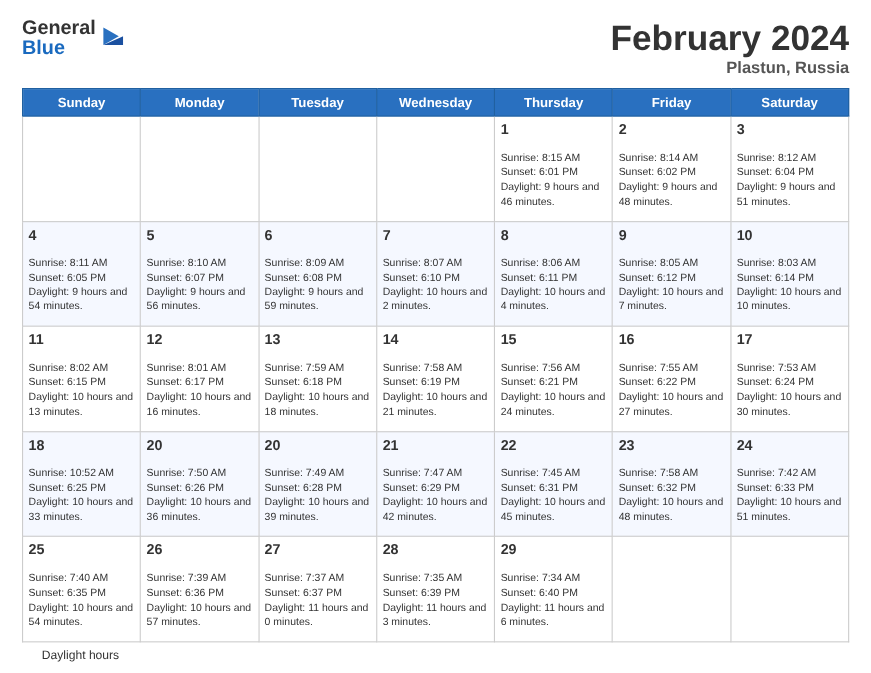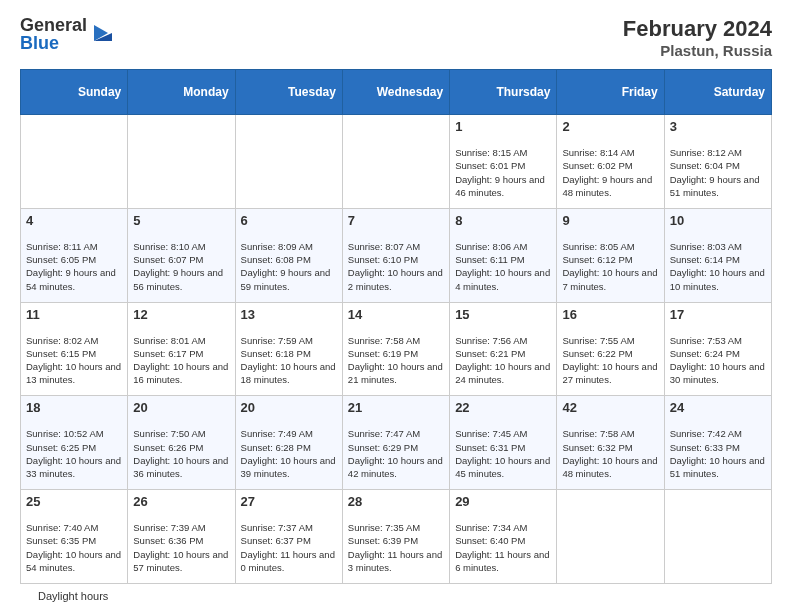--- a/index.html
+++ b/index.html
@@ -44,41 +44,41 @@
     }
     .logo-icon {
       width: 22px;
       height: 22px;
       margin-left: 3px;
     }
     .title-block {
       text-align: right;
     }
     .calendar-title {
-      font-size: 22px;
+      font-size: 32px;
       font-weight: bold;
       color: #333;
     }
     .calendar-subtitle {
       font-size: 15px;
       color: #555;
       font-weight: bold;
     }
     .calendar-table {
       width: 100%;
       border-collapse: collapse;
       flex: 1;
     }
     .calendar-table th {
       background: #2970c0;
       color: white;
       font-size: 12px;
       font-weight: bold;
-      padding: 15px 6px;
-      text-align: right;
+      padding: 5px 6px;
+      text-align: center;
       border: 1px solid #2060a0;
     }
     .calendar-table td {
       border: 1px solid #ccc;
       vertical-align: top;
       padding: 4px 5px;
       font-size: 10px;
       color: #333;
       width: calc(100% / 7);
       height: 78px;
@@ -309,21 +309,21 @@
 and 42 minutes.</div>
           </td>
           <td>
             <span class="cell-day">22</span>
             <div class="cell-info">Sunrise: 7:45 AM
 Sunset: 6:31 PM
 Daylight: 10 hours
 and 45 minutes.</div>
           </td>
           <td>
-            <span class="cell-day">42</span>
+            <span class="cell-day">23</span>
             <div class="cell-info">Sunrise: 7:58 AM
 Sunset: 6:32 PM
 Daylight: 10 hours
 and 48 minutes.</div>
           </td>
           <td>
             <span class="cell-day">24</span>
             <div class="cell-info">Sunrise: 7:42 AM
 Sunset: 6:33 PM
 Daylight: 10 hours

